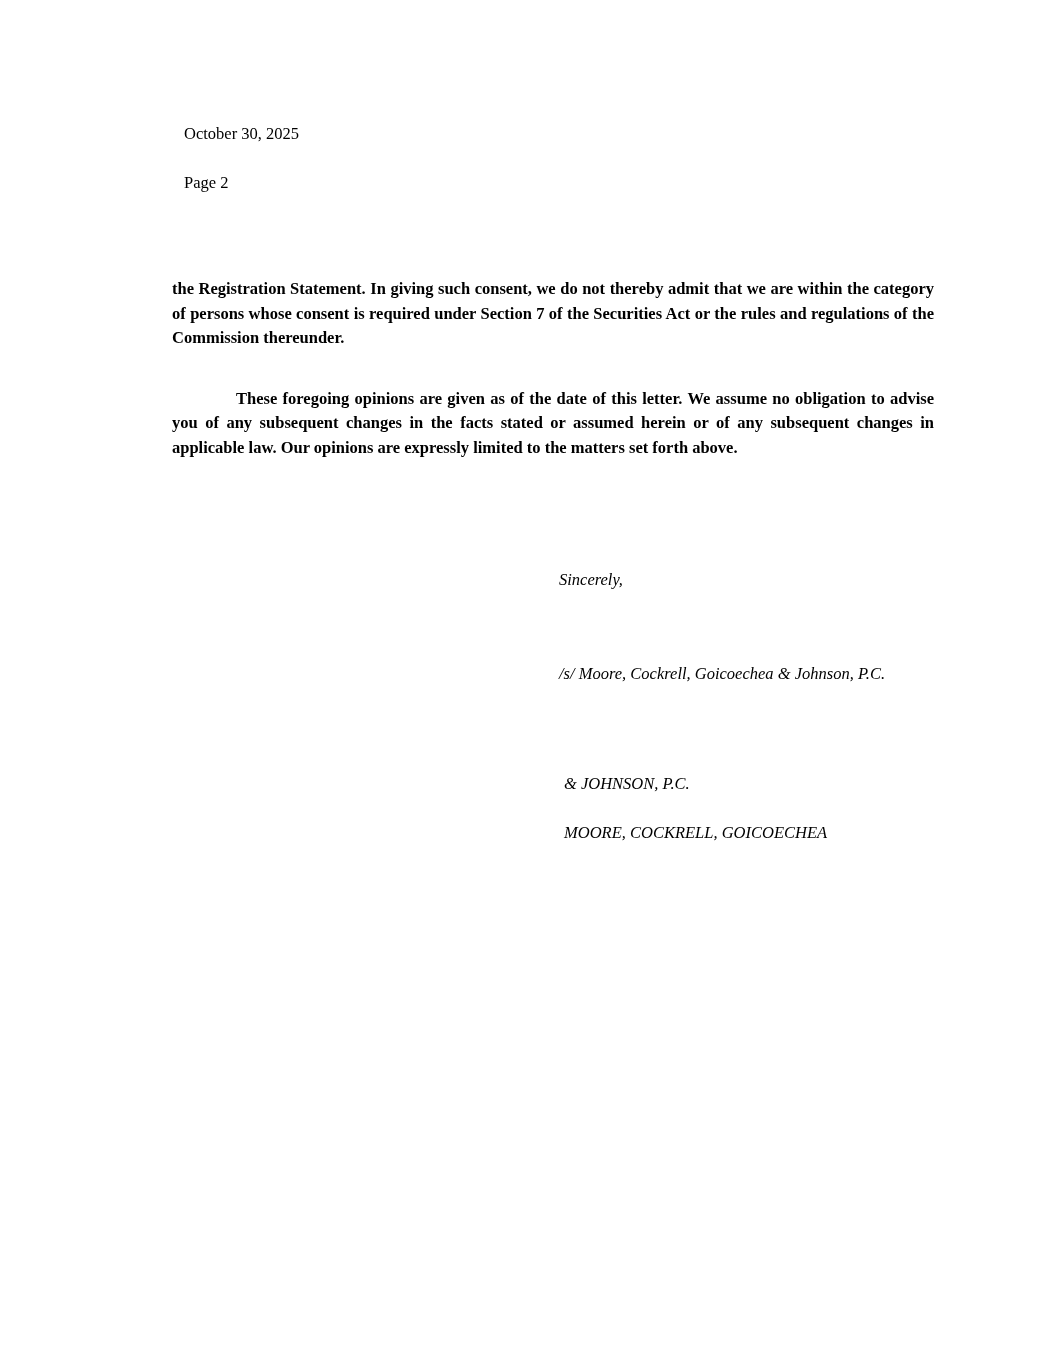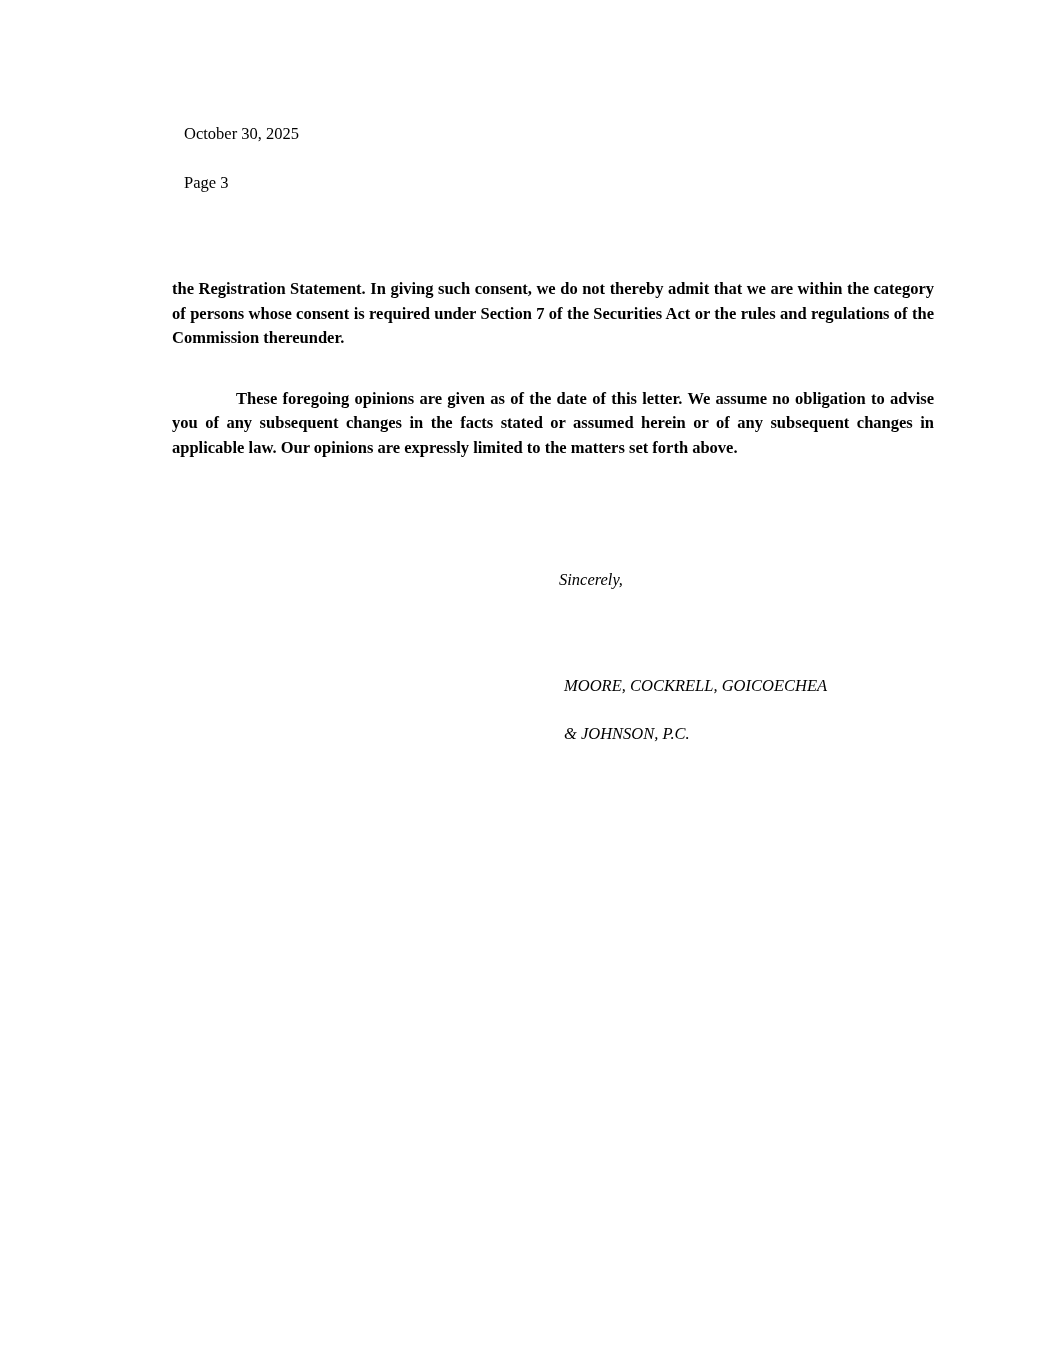--- a/index.html
+++ b/index.html
@@ -72,31 +72,32 @@
   }
 </style>
 </head>
 <body>
 
 <div class="page">
   <div class="content">
 
     <div class="header-block">
       <div class="date-line">October 30, 2025</div>
-      <div class="page-number-line">Page 3</div>
+      <div class="page-number-line">Page 2</div>
     </div>
 
     <p class="body-paragraph">the Registration Statement. In giving such consent, we do not thereby admit that we are within the category of persons whose consent is required under Section 7 of the Securities Act or the rules and regulations of the Commission thereunder.</p>
 
     <p class="body-paragraph indented">These foregoing opinions are given as of the date of this letter. We assume no obligation to advise you of any subsequent changes in the facts stated or assumed herein or of any subsequent changes in applicable law. Our opinions are expressly limited to the matters set forth above.</p>
 
     <div class="signature-block">
       <div class="closing-line">Sincerely,</div>
 
+      <div class="signature-line">/s/ Moore, Cockrell, Goicoechea &amp; Johnson, P.C.</div>
 
       <div class="firm-name-block">
+        <div class="firm-name-line">&amp; JOHNSON, P.C.</div>
         <div class="firm-name-line">MOORE, COCKRELL, GOICOECHEA</div>
-        <div class="firm-name-line">&amp; JOHNSON, P.C.</div>
       </div>
     </div>
 
   </div>
 </div>
 
 </body></html>

